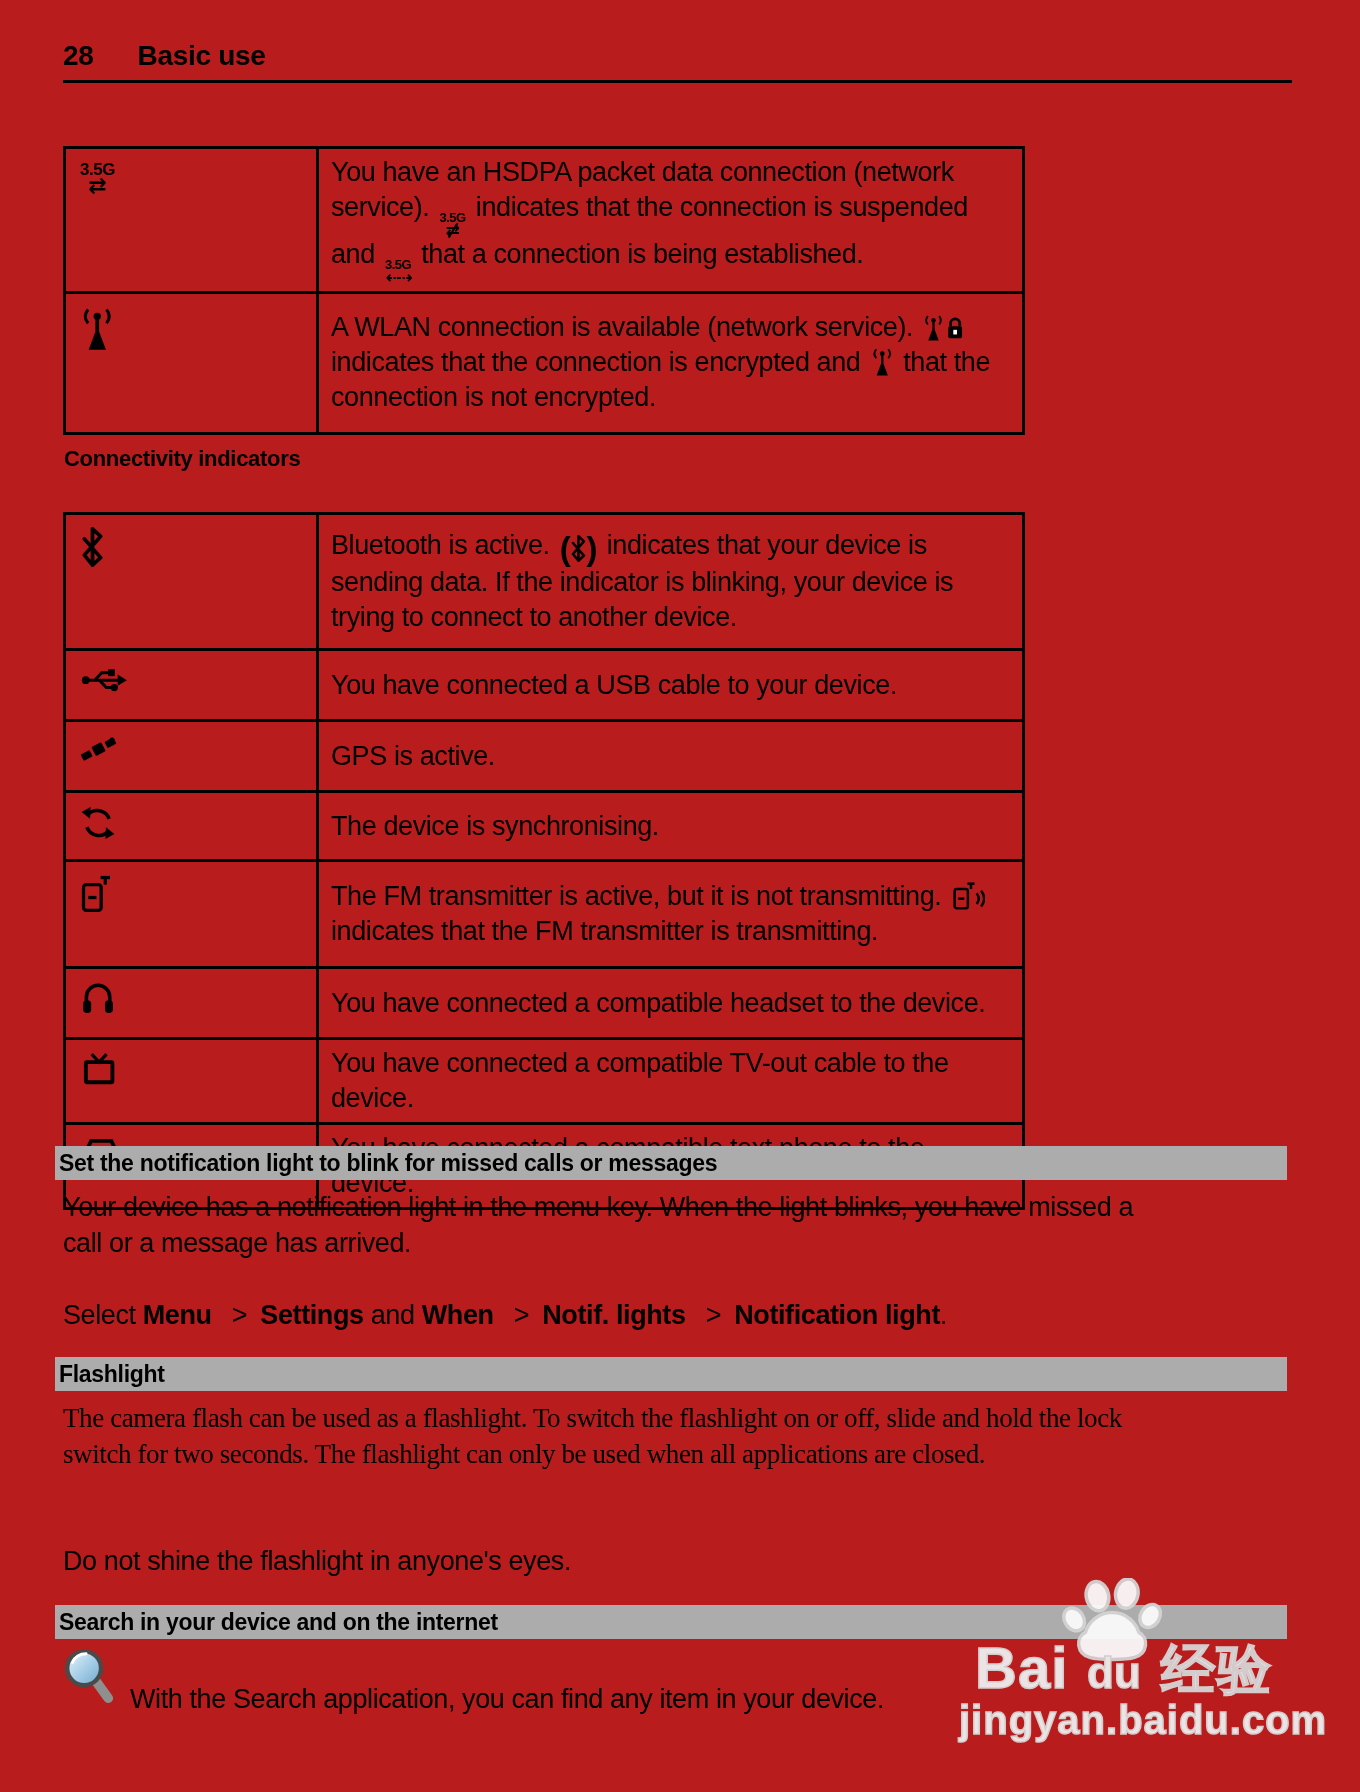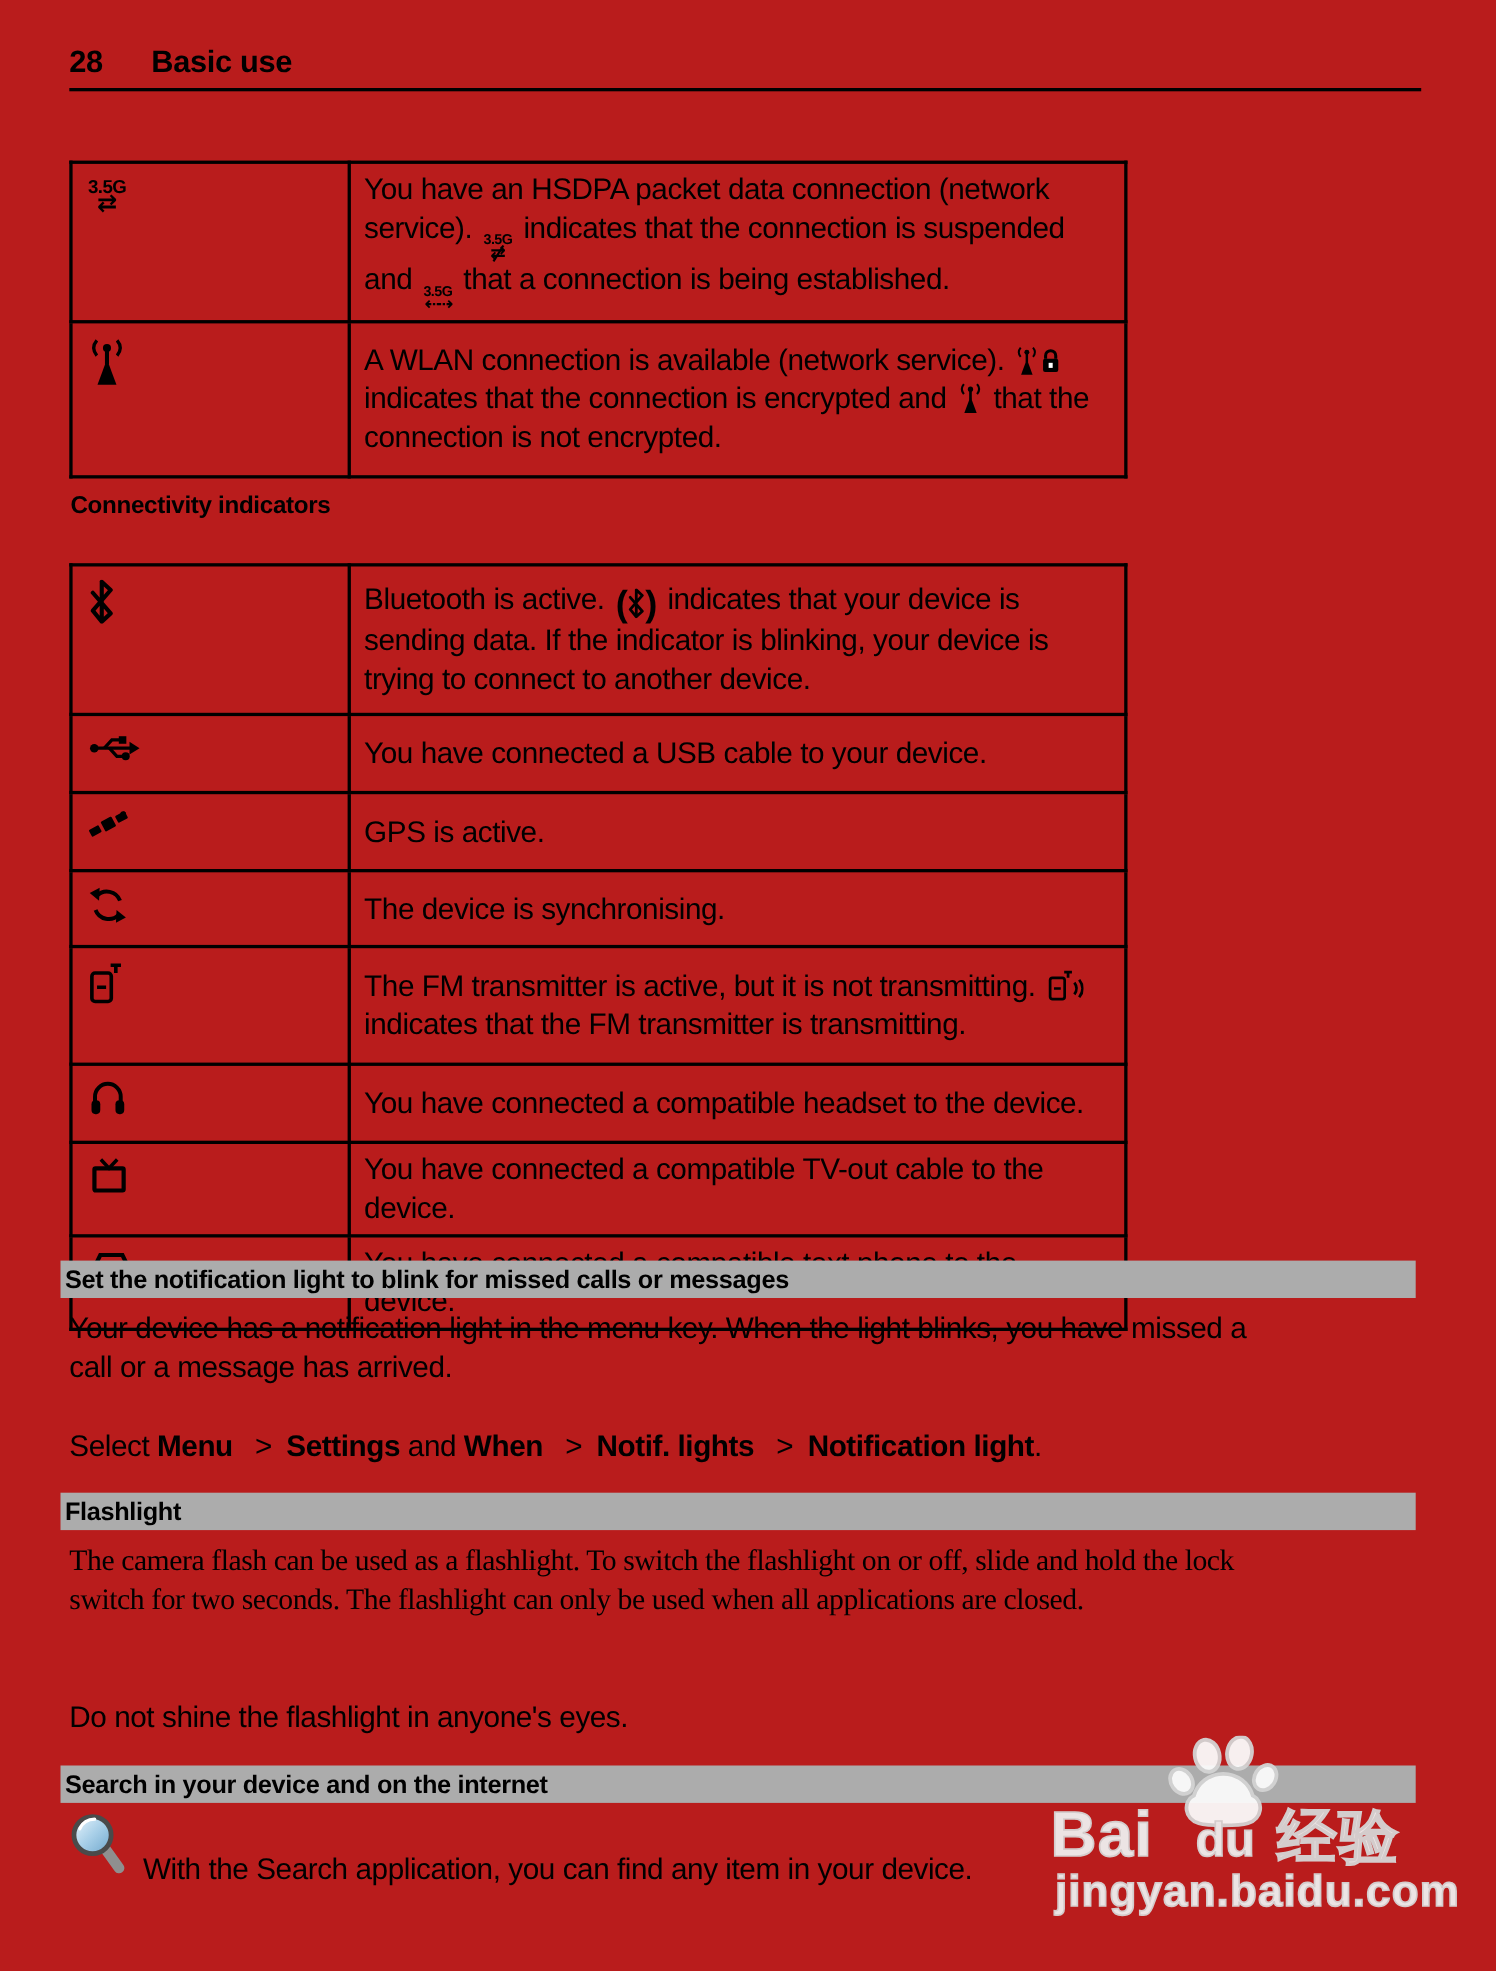--- a/index.html
+++ b/index.html
@@ -59,21 +59,21 @@
   .stack35.sm .arr{font-size:17px;}
   .slashwrap{position:relative;display:inline-block;}
   .slashwrap::after{content:"";position:absolute;left:48%;top:-10%;width:2.4px;height:120%;background:#000;transform:rotate(32deg);}
   .arr.dash{letter-spacing:-2px;}
   .btsend{font-weight:700;font-size:33px;letter-spacing:-1px;display:inline-flex;align-items:center;line-height:1;}
 
   
   .watermark{position:absolute;left:955px;top:1578px;width:345px;height:168px;z-index:3;pointer-events:none;opacity:0.95;}
   .watermark .paw{position:absolute;left:106px;top:0px;}
   .wm-txt{position:absolute;font-weight:700;color:#efefef;-webkit-text-stroke:1.5px #d6d6d6;text-stroke:1.5px #d6d6d6;}
-  .wm-bai{left:0;top:56px;font-size:58px;letter-spacing:1px;}
+  .wm-bai{left:20px;top:56px;font-size:58px;letter-spacing:1px;}
   .wm-du{left:132px;top:70px;font-size:44px;}
   .wm-cn{left:206px;top:56px;font-size:54px;letter-spacing:2px;}
   .wm-site{left:4px;top:120px;font-size:40px;letter-spacing:1px;}
 </style>
 </head>
 <body>
 
 <div class="page">
 
   <div class="hdr">

